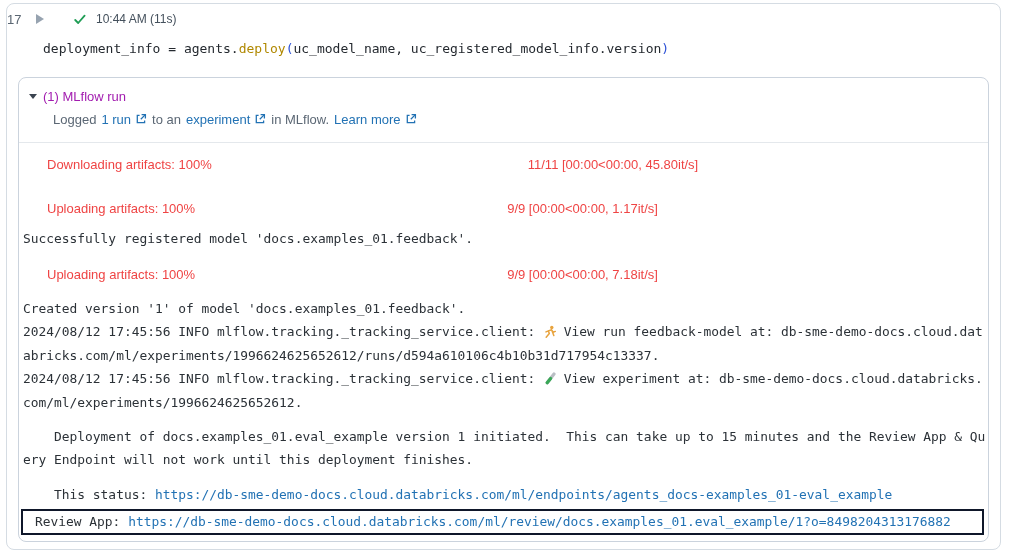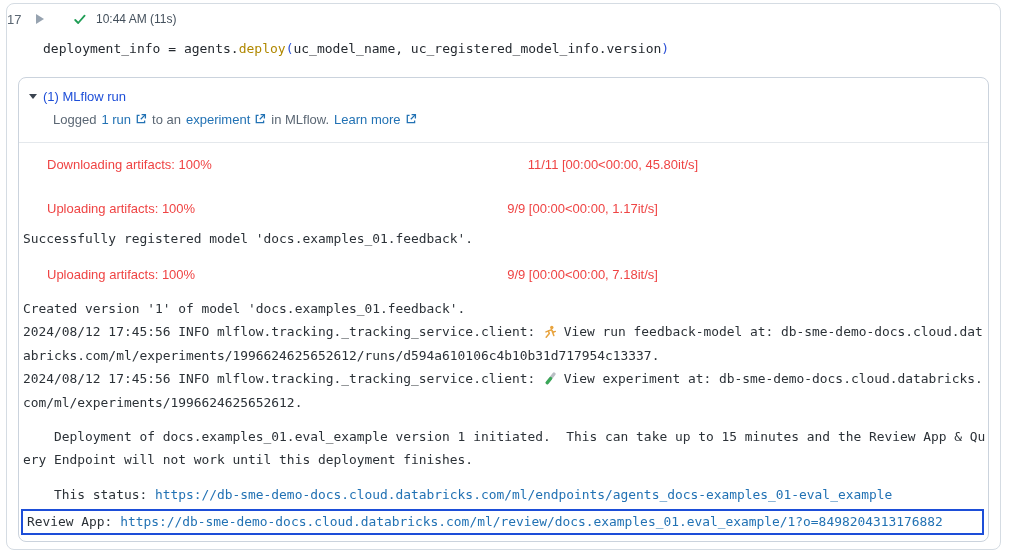--- a/index.html
+++ b/index.html
@@ -10,21 +10,21 @@
   .play-tri{width:0;height:0;border-top:5px solid transparent;border-bottom:5px solid transparent;border-left:8px solid #97a3b0;cursor:pointer;}
   .check{margin-left:29px;display:inline-flex;}
   .run-time{margin-left:9px;font-size:12px;color:#44505c;}
   .cell-number{position:absolute;left:0;right:0;text-align:left;font-size:13px;color:#5a6672;}
   
   .code-line{margin:6px 0 0 36px;height:18px;font-family:"DejaVu Sans Mono",monospace;font-size:13px;line-height:18px;color:#24292f;cursor:text;}
   .tok-func{color:#b08800;}
   .tok-paren{color:#2b50d6;}
   
   .results{margin:19px 11px 0 11px;height:465px;border:1px solid #cbd3dd;border-radius:8px;box-sizing:border-box;background:#fff;overflow:hidden;}
-  .mlflow-header{margin:9px 0 0 10px;height:18px;display:flex;align-items:center;gap:6px;font-size:13px;color:#1d4ed8;cursor:pointer;}
+  .mlflow-header{margin:9px 0 0 10px;height:18px;display:flex;align-items:center;gap:6px;font-size:13px;color:#a21caf;cursor:pointer;}
   .collapse-tri{width:0;height:0;border-left:4px solid transparent;border-right:4px solid transparent;border-top:5px solid #3b4450;}
   .logged-line{margin:5px 0 12px 34px;height:18px;display:flex;align-items:center;gap:5px;font-size:13px;color:#5b6774;}
   .logged-line a{color:#2272b4;text-decoration:none;cursor:pointer;}
   .ext-ic{display:inline-flex;margin-left:-1px;}
   .divider{margin-top:14px;border-top:1px solid #e4e8ec;}
   
   .progress-row{display:flex;align-items:center;margin-left:28px;font-size:13px;color:#ef4444;}
   .pr1{margin-top:11px;}
   .pr2{margin-top:24px;}
   .pr3{margin-top:14px;}
@@ -32,21 +32,21 @@
   .pr-track.w300{width:300px;}
   .pr-track.w296{width:296px;}
   .pr-fill{height:100%;background:#4caf50;}
   
   .mono{font-family:"DejaVu Sans Mono",monospace;font-size:12.9px;line-height:22.4px;color:#2b3137;}
   .log-registered{margin:10px 0 0 4px;white-space:pre;}
   .log-block{margin:14px 0 0 4px;width:965px;white-space:pre-wrap;word-break:break-all;}
   .log-deploy{margin:12px 0 0 4px;width:965px;white-space:pre-wrap;word-break:break-all;}
   .log-status{margin:13px 0 0 4px;white-space:pre;}
   .log-link{color:#2272b4;text-decoration:none;cursor:pointer;}
-  .review-box{margin:2px 4px 0 2px;border:2px solid #1d4ed8;padding:0 4px;white-space:pre;}
+  .review-box{margin:2px 4px 0 2px;border:2px solid #0f172a;padding:0 12px;white-space:pre;}
   .emoji-ic{display:inline-block;vertical-align:-2px;}
 </style>
 </head>
 <body>
 
 <div class="cell">
 
   <div class="cell-header">
     <div class="play-tri"></div>
     <span class="check">

